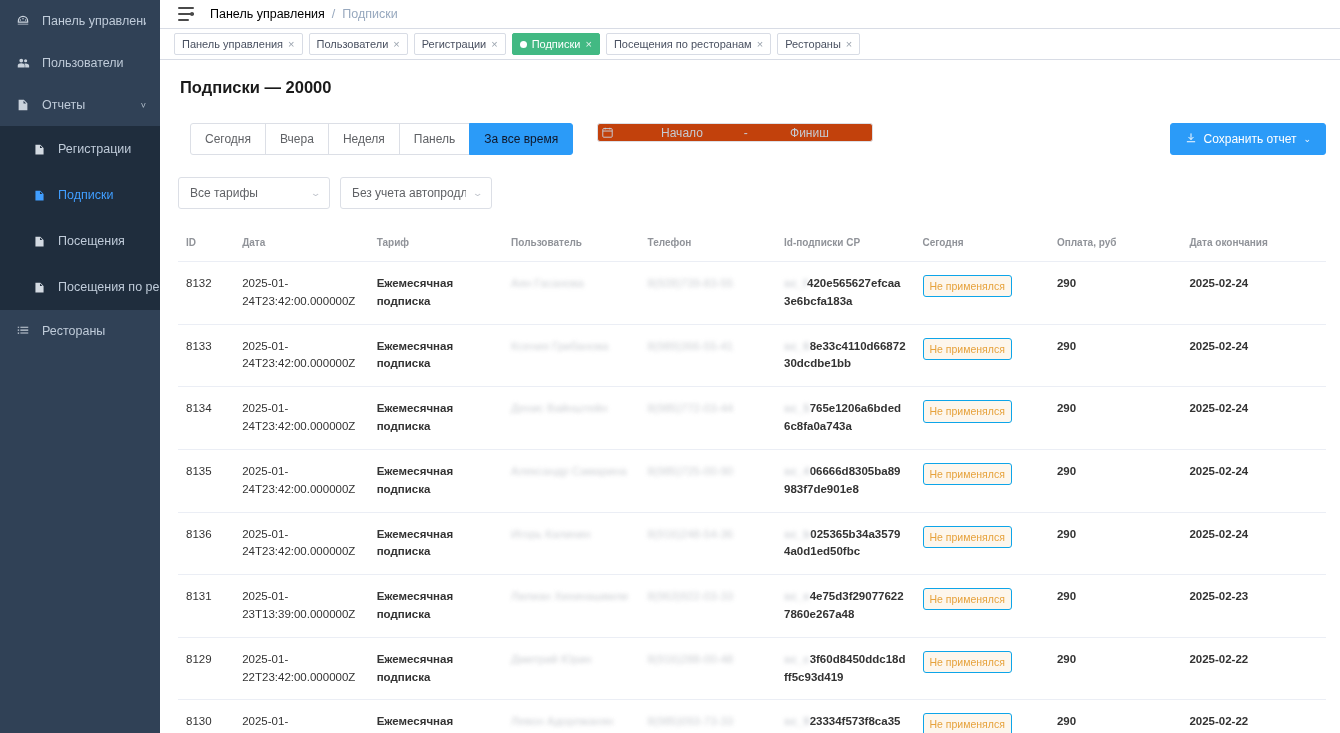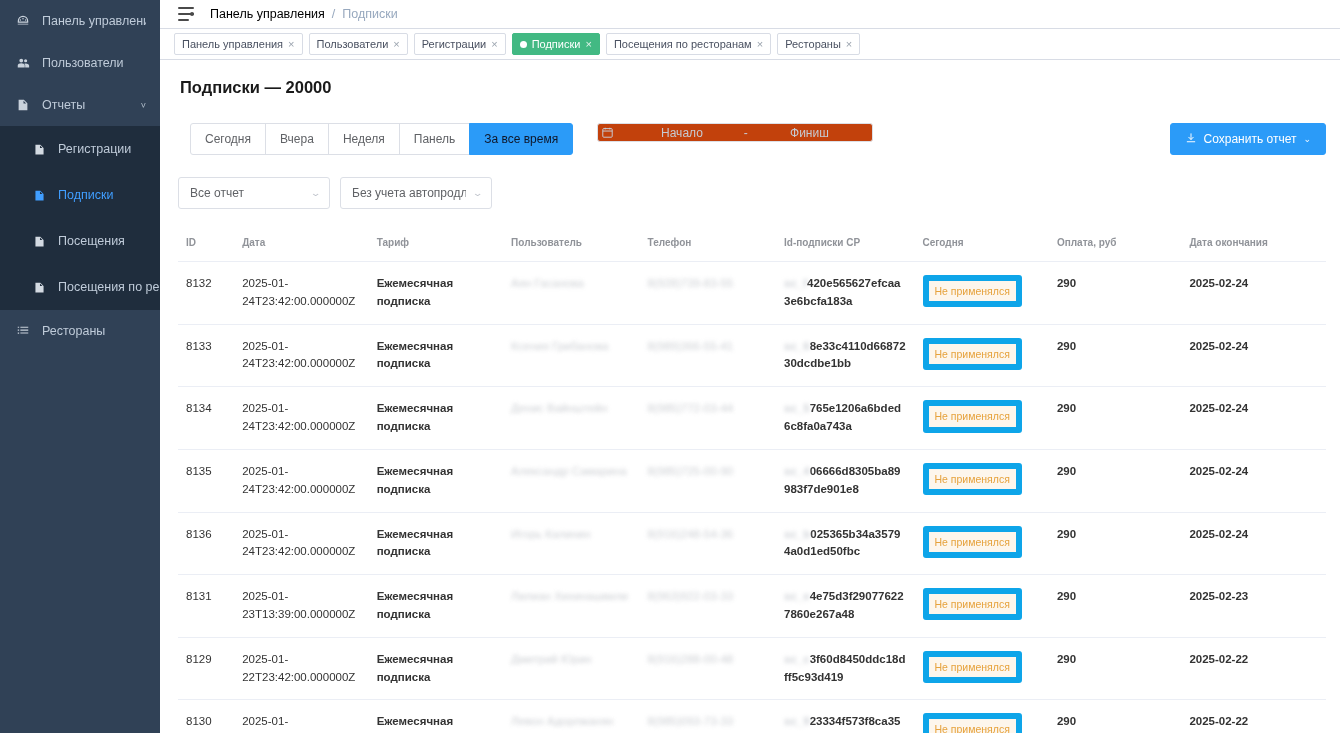--- a/index.html
+++ b/index.html
@@ -155,21 +155,21 @@
   .blurred {
     color: #c3c6cb;
     filter: blur(2.1px);
     opacity: .85;
     user-select: none;
   }
   .cpid-wrap { display: block; }
   .cpid-pre { color: #cfd2d7; filter: blur(2.2px); }
   .badge {
     display: inline-block; background: #fdf6ec; color: #e6a23c;
-    border: 6px solid #0ea5e9; border-radius: 3px;
+    border: 1px solid #0ea5e9; border-radius: 3px;
     font-size: 10.5px; padding: 2px 6px; white-space: nowrap;
   }
 </style>
 </head>
 <body>
 
 <div id="app">
 
   <aside class="sidebar">
 
@@ -327,21 +327,21 @@
                 <path d="M8 2.4v7.4M5 7l3 3 3-3M3 13h10"></path>
               </svg>
           </span>
           <span>Сохранить отчет</span>
           <span class="chev">⌄</span>
         </button>
       </div>
 
       <div class="filters">
         <div class="select w1">
-          <span class="txt">Все отчет</span>
+          <span class="txt">Все тарифы</span>
           <span class="chev">⌄</span>
         </div>
         <div class="select w2">
           <span class="txt">Без учета автопродлени</span>
           <span class="chev">⌄</span>
         </div>
       </div>
 
       <div class="table-wrap">
         <table class="rep">

